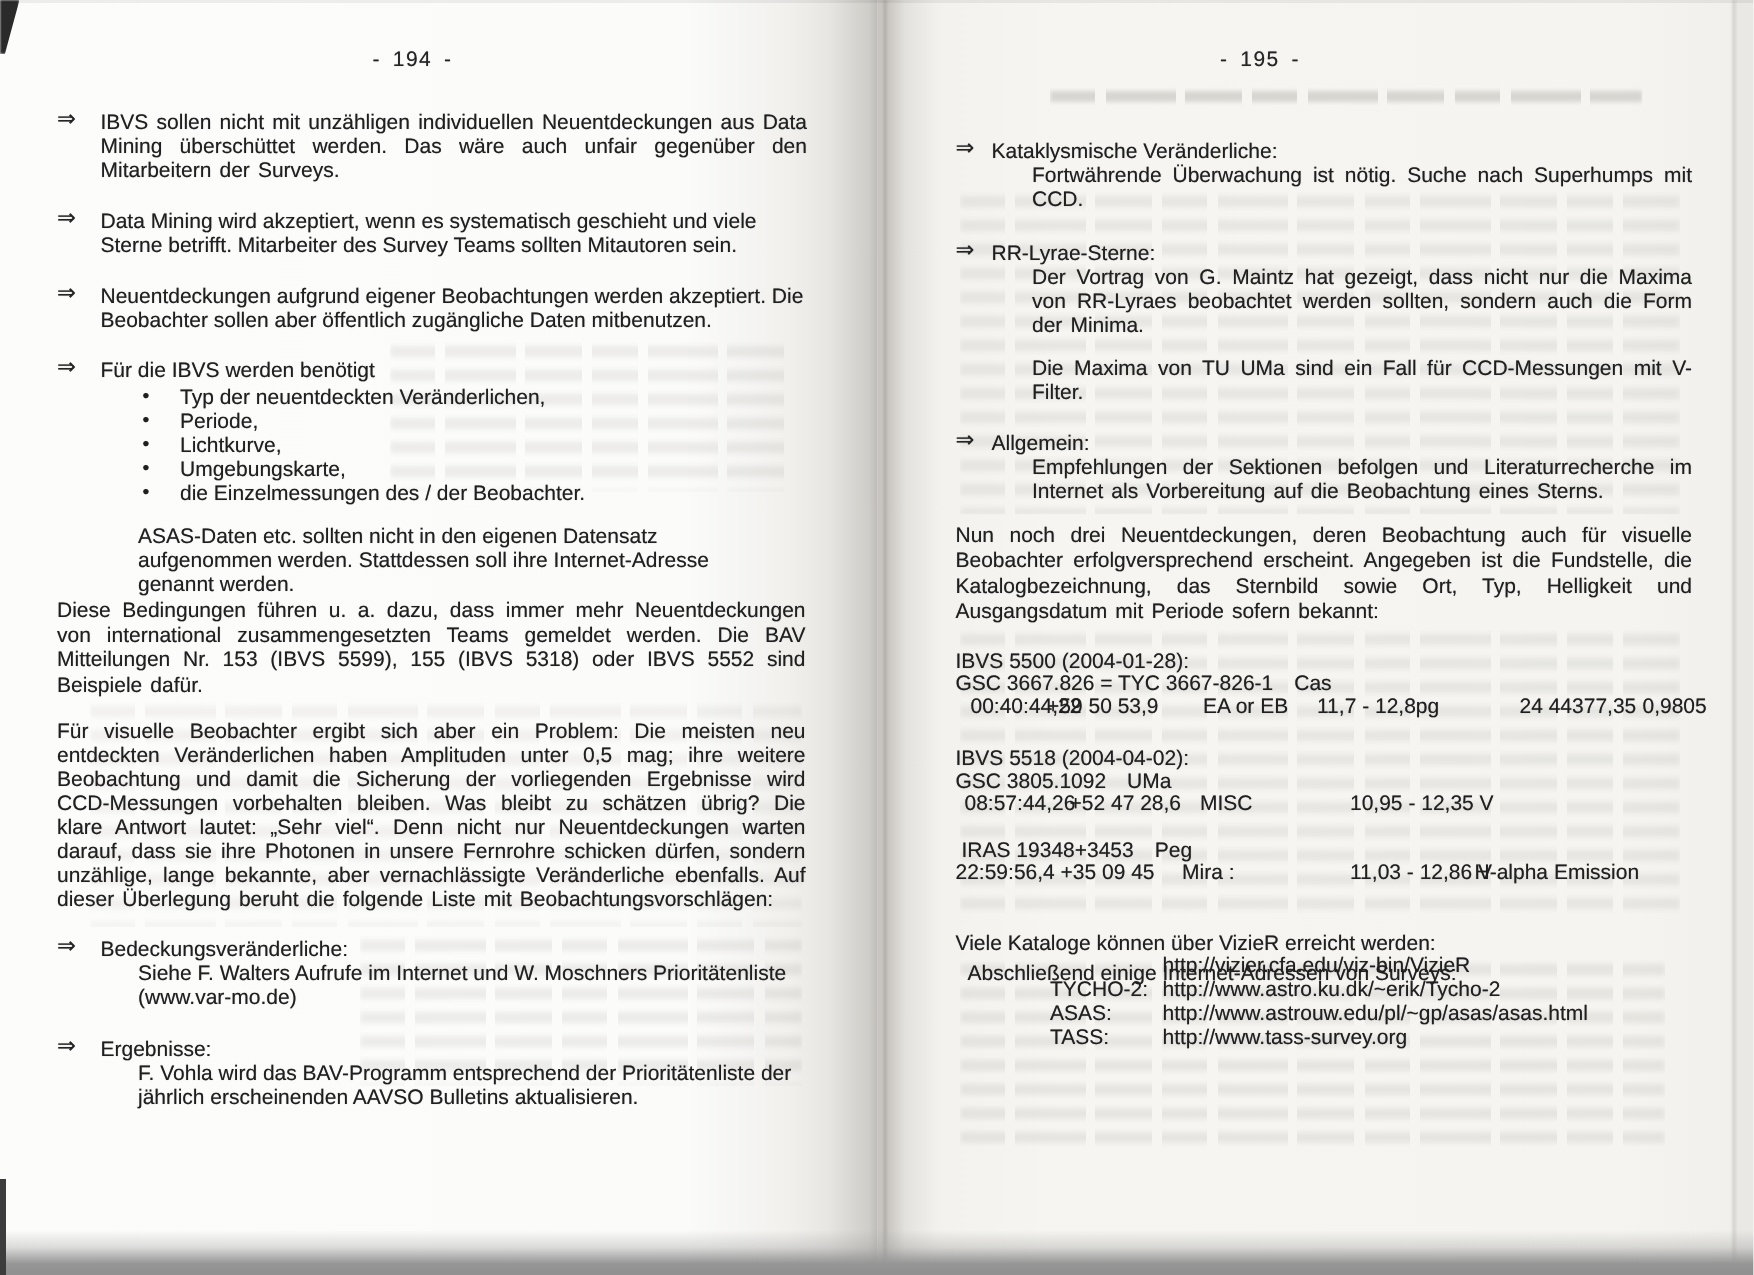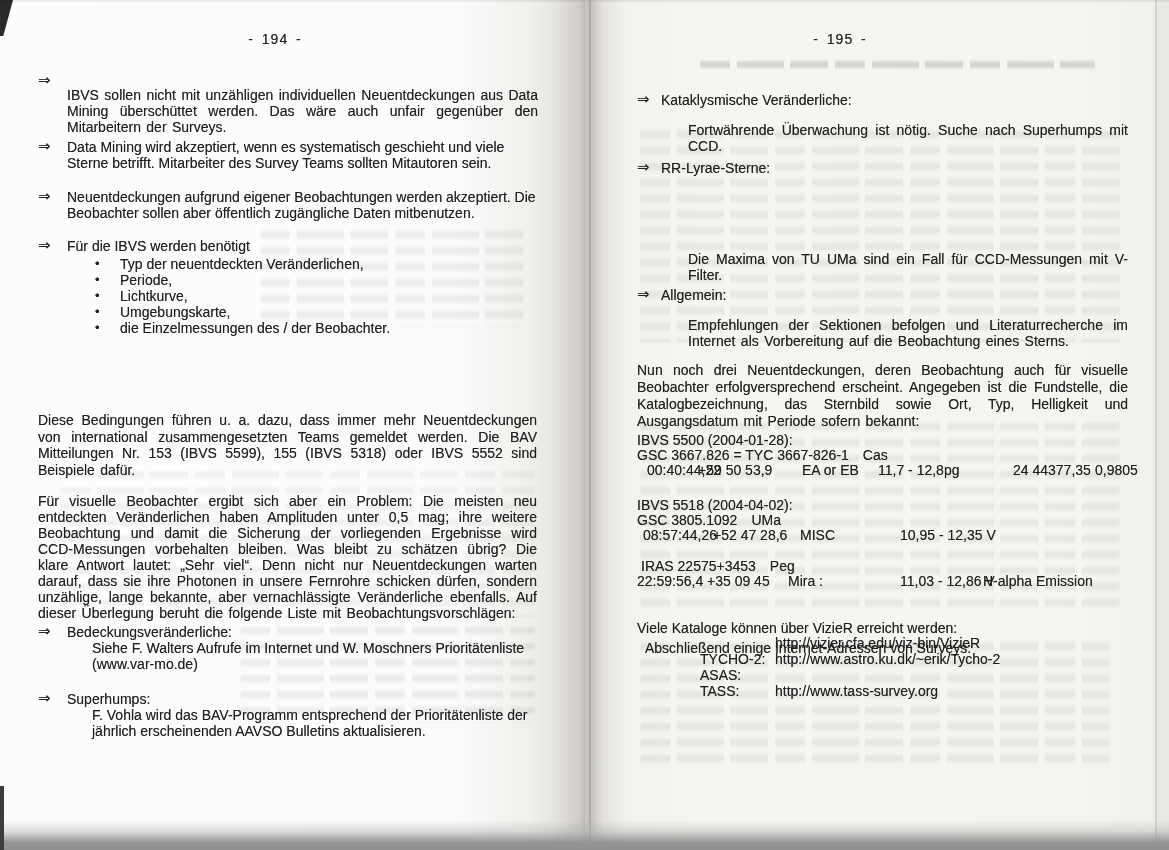--- a/index.html
+++ b/index.html
@@ -7,21 +7,21 @@
         font-family:"Liberation Sans","DejaVu Sans",sans-serif;
         color:#1f1f1f;font-size:14px;line-height:16px;
         -webkit-font-smoothing:antialiased;}
   .page{position:absolute;top:0;height:850px;}
   #leftpage{left:0;width:585px;
     background:linear-gradient(to right,#fcfcfb 0,#fbfbfa 78%,#f1f0ed 90%,#dddbd7 99%,#cfcdc9 100%);}
   #rightpage{left:585px;width:584px;
     background:linear-gradient(to right,#d9d7d3 0,#eceae6 18px,#f3f2ee 45px,#f6f5f1 120px,#f5f4f0 85%,#f1f0ec 97%,#e9e8e4 100%);}
   .abs{position:absolute;}
   .pageno{letter-spacing:1px;word-spacing:3px;text-align:center;color:#242424;}
-  .just{text-align:justify;word-spacing:1.5px;margin-top:14px;}
+  .just{text-align:justify;word-spacing:1.5px;}
   .arrowitem .arrow{position:absolute;left:0;top:-1px;font-size:15px;color:#232323;}
   .arrowitem .btext{margin-left:29px;}
   #rightpage .arrowitem .btext{margin-left:24px;}
   .sub .dot{position:absolute;left:0;top:0;font-size:13px;}
   .sub .stext{margin-left:25px;}
   .txt{text-shadow:0 0 0.5px rgba(25,25,25,0.55);}
   .cell{position:absolute;top:0;white-space:nowrap;}
   .const{margin-left:14px;}
   
   .ghost{position:absolute;pointer-events:none;
@@ -88,34 +88,35 @@
     </div>
     <div class="abs sub" style="left:95px;top:304px;width:430px;">
       <span class="dot txt">•</span>
       <div class="stext txt">Umgebungskarte,</div>
     </div>
     <div class="abs sub" style="left:95px;top:320px;width:430px;">
       <span class="dot txt">•</span>
       <div class="stext txt">die Einzelmessungen des / der Beobachter.</div>
     </div>
 
+    <div class="abs txt" style="left:92px;top:349px;width:432px;">ASAS-Daten etc. sollten nicht in den eigenen Datensatz aufgenommen werden. Stattdessen soll ihre Internet-Adresse genannt werden.</div>
 
     <div class="abs just txt" style="left:38px;top:398px;width:499px;line-height:16.5px;">Diese Bedingungen führen u. a. dazu, dass immer mehr Neuentdeckungen von international zusammengesetzten Teams gemeldet werden. Die BAV Mitteilungen Nr. 153 (IBVS 5599), 155 (IBVS 5318) oder IBVS 5552 sind Beispiele dafür.</div>
 
     <div class="abs just txt" style="left:38px;top:479px;width:499px;">Für visuelle Beobachter ergibt sich aber ein Problem: Die meisten neu entdeckten Veränderlichen haben Amplituden unter 0,5 mag; ihre weitere Beobachtung und damit die Sicherung der vorliegenden Ergebnisse wird CCD-Messungen vorbehalten bleiben. Was bleibt zu schätzen übrig? Die klare Antwort lautet: „Sehr viel“. Denn nicht nur Neuentdeckungen warten darauf, dass sie ihre Photonen in unsere Fernrohre schicken dürfen, sondern unzählige, lange bekannte, aber vernachlässigte Veränderliche ebenfalls. Auf dieser Überlegung beruht die folgende Liste mit Beobachtungsvorschlägen:</div>
 
     <div class="abs arrowitem" style="left:38px;top:624px;width:500px;">
       <span class="arrow txt">⇒</span>
       <div class="btext txt">Bedeckungsveränderliche:</div>
     </div>
     <div class="abs txt" style="left:92px;top:640px;width:452px;">Siehe F. Walters Aufrufe im Internet und W. Moschners Prioritätenliste (www.var-mo.de)</div>
 
     <div class="abs arrowitem" style="left:38px;top:691px;width:500px;">
       <span class="arrow txt">⇒</span>
-      <div class="btext txt">Superhumps:</div>
+      <div class="btext txt">Ergebnisse:</div>
     </div>
     <div class="abs txt" style="left:92px;top:707px;width:452px;">F. Vohla wird das BAV-Programm entsprechend der Prioritätenliste der jährlich erscheinenden AAVSO Bulletins aktualisieren.</div>
 
   </div>
 
   <div class="page" id="rightpage">
 
     <div class="ghost" style="left:115px;top:58px;width:395px;height:15px;opacity:.22;filter:blur(1.3px);"></div>
     <div class="ghost" style="left:55px;top:128px;width:480px;height:215px;"></div>
     <div class="ghost" style="left:55px;top:420px;width:480px;height:190px;"></div>
@@ -126,20 +127,21 @@
     <div class="abs arrowitem" style="left:52px;top:92px;width:491px;">
       <span class="arrow txt">⇒</span>
       <div class="btext txt">Kataklysmische Veränderliche:</div>
     </div>
     <div class="abs just txt" style="left:103px;top:108px;width:440px;">Fortwährende Überwachung ist nötig. Suche nach Superhumps mit CCD.</div>
 
     <div class="abs arrowitem" style="left:52px;top:160px;width:491px;">
       <span class="arrow txt">⇒</span>
       <div class="btext txt">RR-Lyrae-Sterne:</div>
     </div>
+    <div class="abs just txt" style="left:103px;top:176px;width:440px;">Der Vortrag von G. Maintz hat gezeigt, dass nicht nur die Maxima von RR-Lyraes beobachtet werden sollten, sondern auch die Form der Minima.</div>
     <div class="abs just txt" style="left:103px;top:237px;width:440px;">Die Maxima von TU UMa sind ein Fall für CCD-Messungen mit V-Filter.</div>
 
     <div class="abs arrowitem" style="left:52px;top:287px;width:491px;">
       <span class="arrow txt">⇒</span>
       <div class="btext txt">Allgemein:</div>
     </div>
     <div class="abs just txt" style="left:103px;top:303px;width:440px;">Empfehlungen der Sektionen befolgen und Literaturrecherche im Internet als Vorbereitung auf die Beobachtung eines Sterns.</div>
 
     <div class="abs just txt" style="left:52px;top:348px;width:491px;line-height:17px;">Nun noch drei Neuentdeckungen, deren Beobachtung auch für visuelle Beobachter erfolgversprechend erscheint. Angegeben ist die Fundstelle, die Katalogbezeichnung, das Sternbild sowie Ort, Typ, Helligkeit und Ausgangsdatum mit Periode sofern bekannt:</div>
 
@@ -161,40 +163,41 @@
       <span>GSC 3805.1092</span><span class="const">UMa</span>
     </div>
     <div class="abs" style="left:0;top:527px;width:584px;height:16px;">
       <span class="cell txt" style="left:58px;">08:57:44,26</span>
       <span class="cell txt" style="left:128px;">+52 47 28,6</span>
       <span class="cell txt" style="left:215px;">MISC</span>
       <span class="cell txt" style="left:315px;">10,95 - 12,35 V</span>
     </div>
 
     <div class="abs txt" style="left:56px;top:558px;">
-      <span>IRAS 22575+3453</span><span class="const">Peg</span>
+      <span>IRAS 19348+3453</span><span class="const">Peg</span>
     </div>
     <div class="abs" style="left:0;top:573px;width:584px;height:16px;">
       <span class="cell txt" style="left:52px;">22:59:56,4</span>
       <span class="cell txt" style="left:122px;">+35 09 45</span>
       <span class="cell txt" style="left:203px;">Mira :</span>
       <span class="cell txt" style="left:315px;">11,03 - 12,86 V</span>
       <span class="cell txt" style="left:398px;">H-alpha Emission</span>
     </div>
 
     <div class="abs txt" style="left:60px;top:605px;margin-top:35px;">Abschließend einige Internet-Adressen von Surveys:</div>
     <div class="abs txt" style="left:52px;top:620px;">Viele Kataloge können über VizieR erreicht werden:</div>
     <div class="abs txt" style="left:190px;top:635px;">http://vizier.cfa.edu/viz-bin/VizieR</div>
 
     <div class="abs" style="left:0;top:651px;width:584px;height:16px;">
       <span class="cell txt" style="left:115px;">TYCHO-2:</span>
       <span class="cell txt" style="left:190px;">http://www.astro.ku.dk/~erik/Tycho-2</span>
     </div>
     <div class="abs" style="left:0;top:667px;width:584px;height:16px;">
       <span class="cell txt" style="left:115px;">ASAS:</span>
+      <span class="cell txt" style="left:190px;">http://www.astrouw.edu/pl/~gp/asas/asas.html</span>
     </div>
     <div class="abs" style="left:0;top:683px;width:584px;height:16px;">
       <span class="cell txt" style="left:115px;">TASS:</span>
       <span class="cell txt" style="left:190px;text-align:right;">http://www.tass-survey.org</span>
     </div>
 
   </div>
 
   <div class="abs" id="spine-shadow"></div>
   <div class="abs" id="spine-line"></div>

